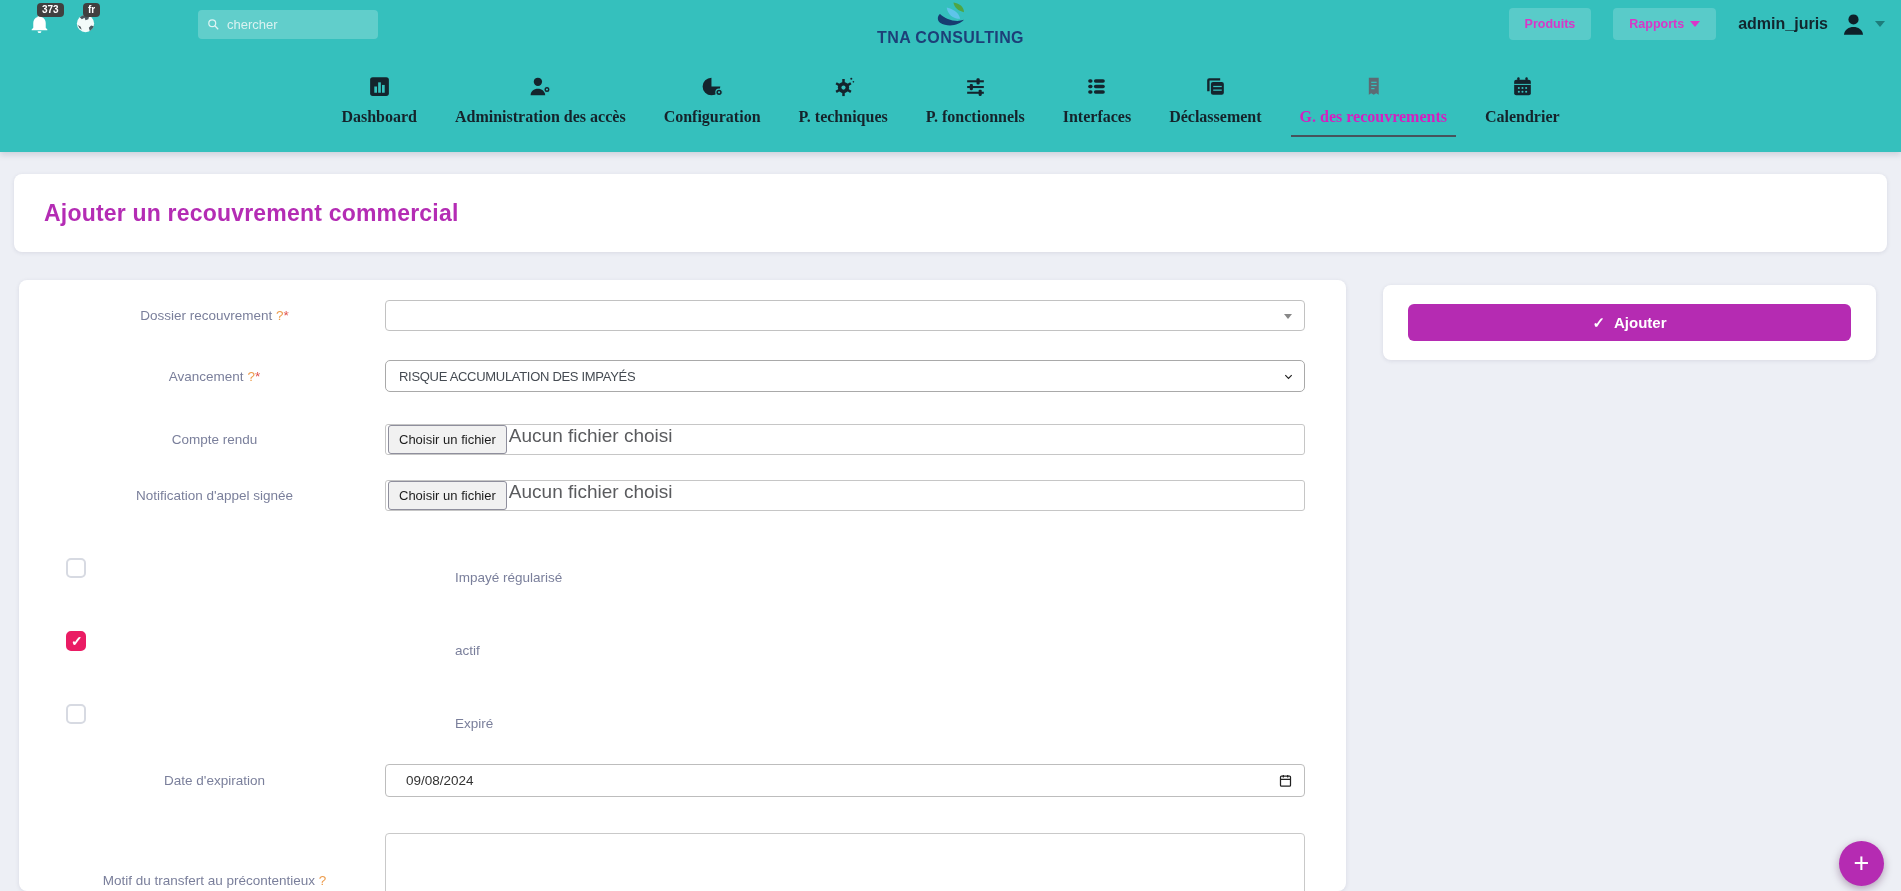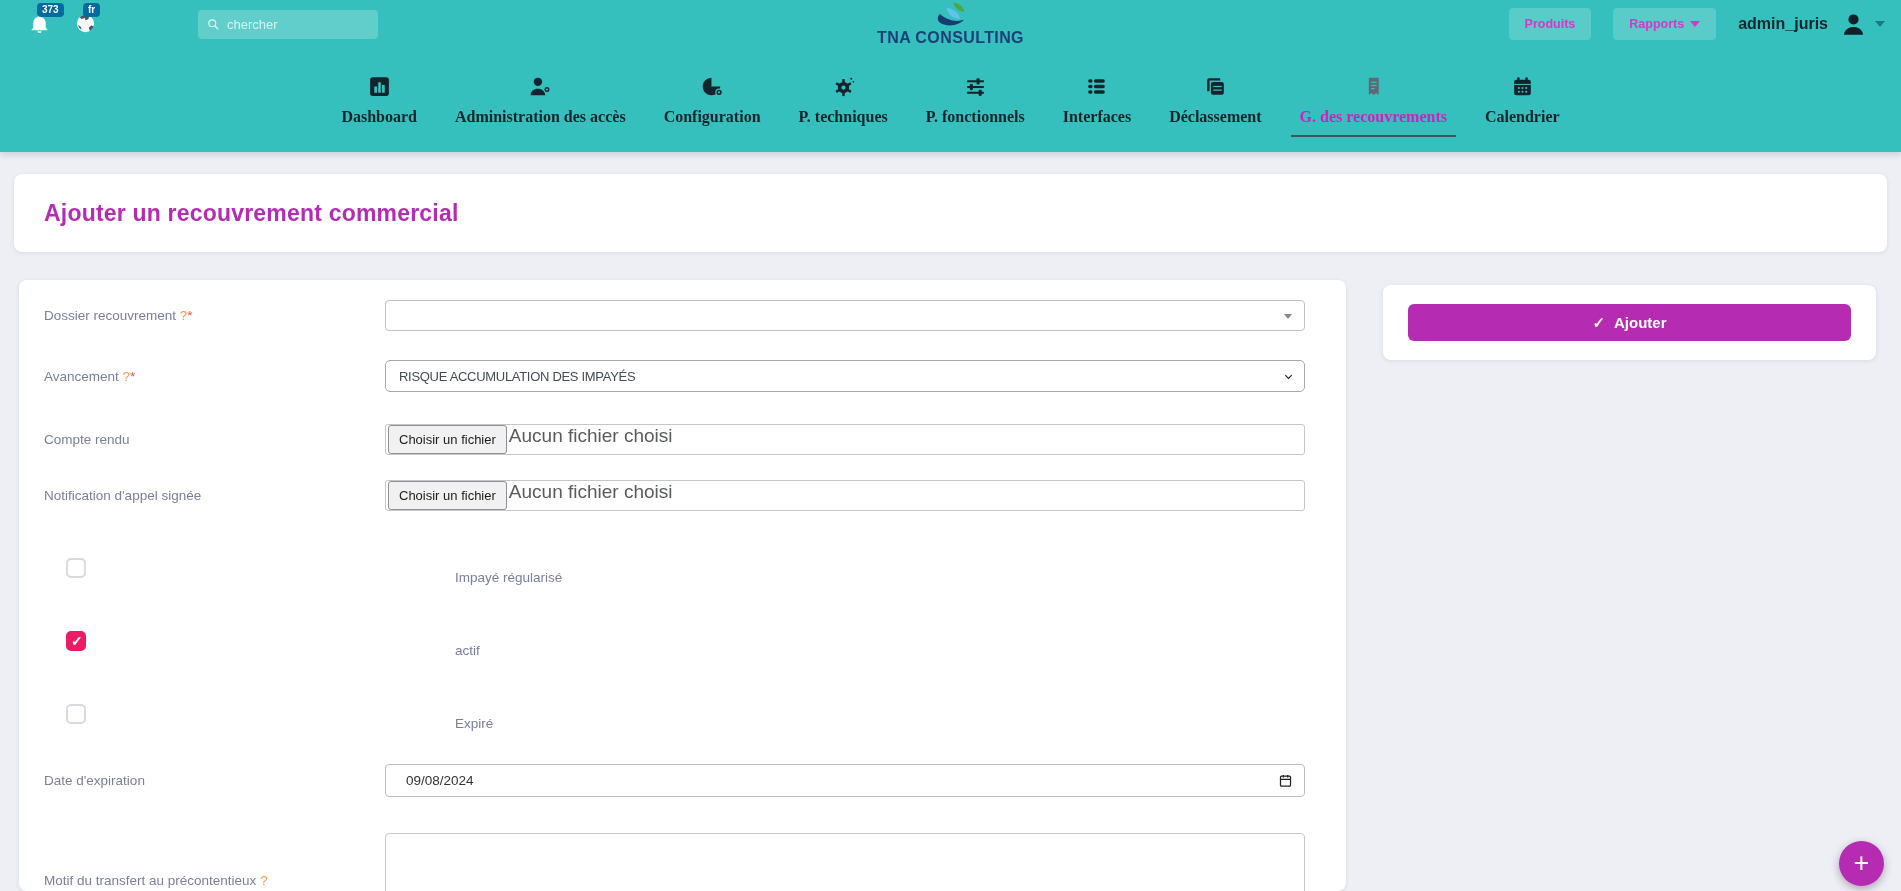--- a/index.html
+++ b/index.html
@@ -12,21 +12,21 @@
 
   
   .topbar {
     height:48px; background:#35c0bd;
     position:relative; display:flex; align-items:center;
   }
   .topbar-left { position:absolute; left:28px; top:0; height:48px; display:flex; align-items:center; }
   .icon-wrap { position:relative; width:24px; height:24px; margin-right:22px; cursor:pointer; }
   .badge {
     position:absolute; top:-9px; left:9px;
-    background:#0369a1; color:#fff; font-size:10px; font-weight:bold;
+    background:#404040; color:#fff; font-size:10px; font-weight:bold;
     padding:1px 5px; border-radius:4px; line-height:12px; white-space:nowrap;
   }
   .search-pill {
     margin-left:78px; width:180px; height:29px; border-radius:4px;
     background:rgba(255,255,255,0.22); display:flex; align-items:center; padding:0 8px;
   }
   .search-pill input {
     border:none; outline:none; background:transparent; width:140px;
     font-size:13px; color:#ffffff; margin-left:6px; font-family:"Liberation Sans",sans-serif;
   }
@@ -94,21 +94,21 @@
     box-shadow:0 1px 4px rgba(40,40,80,0.10); padding:19px 25px;
   }
   .submit-btn {
     width:100%; height:37px; background:#b52bb2; border:none; border-radius:6px;
     color:#fff; font-size:15px; font-weight:bold; cursor:pointer;
     display:flex; align-items:center; justify-content:center; gap:9px;
     font-family:"Liberation Sans",sans-serif;
   }
 
   .frow { display:flex; align-items:center; }
-  .flabel { width:341px; font-size:13.5px; color:#7a7f9b; flex-shrink:0; }
+  .flabel { width:341px; font-size:13.5px; color:#7a7f9b; flex-shrink:0;text-align:center; }
   .hint-q { color:#ed9d4e; }
   .req-star { color:#e0524d; }
   .fctrl { width:920px; position:relative; }
 
   .select-box {
     width:100%; height:31px; background:#fff; border:1px solid #c2c2c2; border-radius:4px;
     position:relative; cursor:pointer;
   }
   .select-caret {
     position:absolute; right:12px; top:13px;

